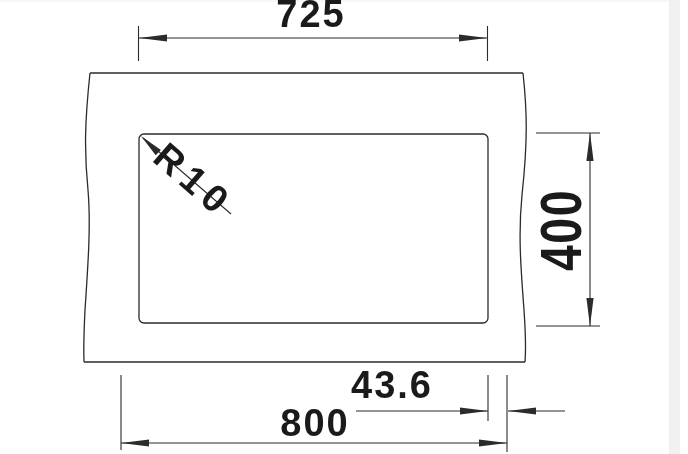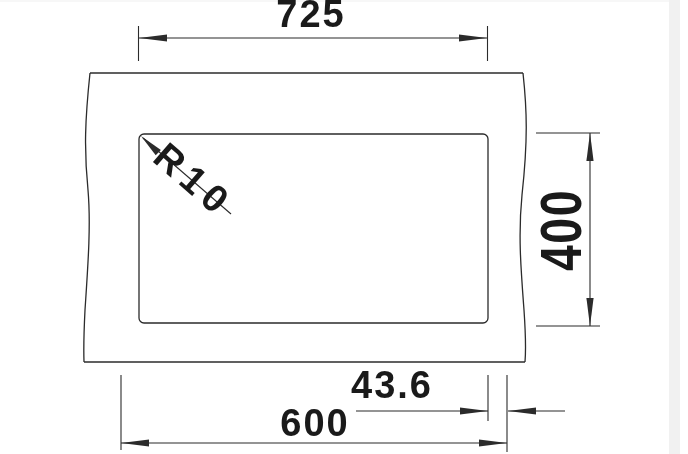--- a/index.html
+++ b/index.html
@@ -104,17 +104,17 @@
     </g>
     <polygon points="488,411 460,407.4 460,414.6" fill="var(--line)"></polygon>
     <polygon points="508,411 536,407.4 536,414.6" fill="var(--line)"></polygon>
 
     <line x1="143" y1="138" x2="231" y2="214" stroke="var(--line)" stroke-width="1.1"></line>
     <polygon points="141,136 155.7,155.3 160.9,149.9" fill="var(--line)"></polygon>
   </svg>
 
   <div class="lbl lbl-725">725</div>
   <div class="lbl lbl-400">400</div>
-  <div class="lbl lbl-800">600</div>
+  <div class="lbl lbl-800">800</div>
   <div class="lbl lbl-375">43.6</div>
   <div class="lbl lbl-r10">R10</div>
 
 </div>
 
 </body></html>

